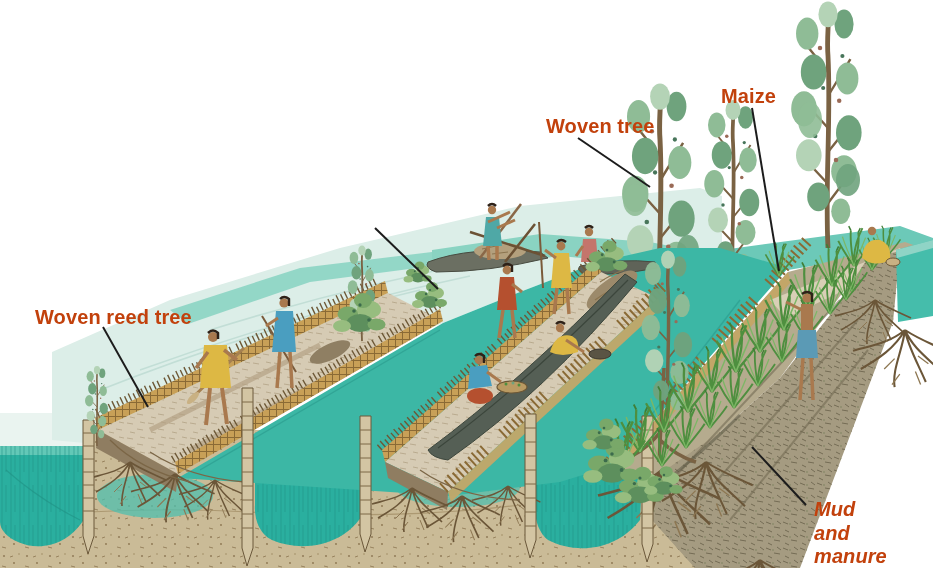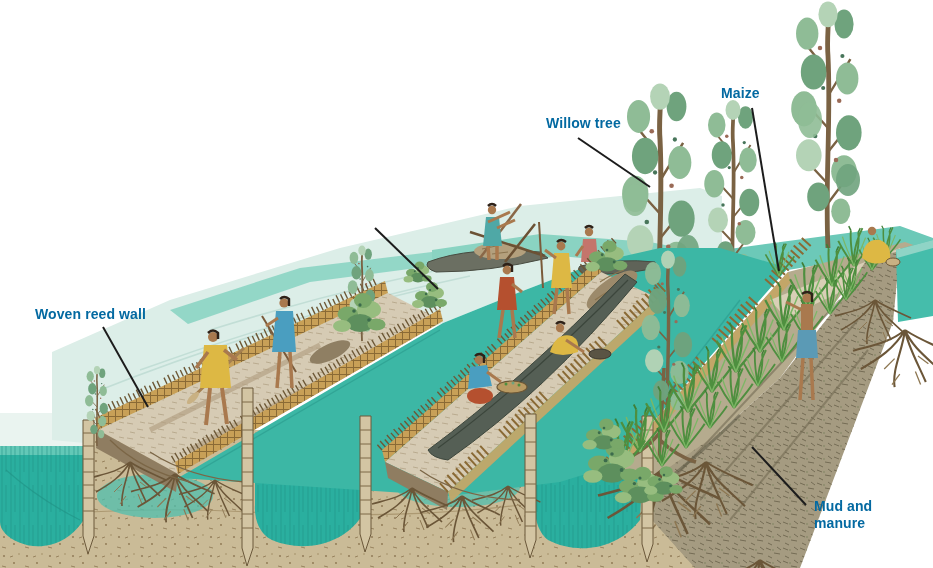--- a/index.html
+++ b/index.html
@@ -2,24 +2,24 @@
 <html><head>
 <meta charset="utf-8">
 <style>
   html,body{margin:0;padding:0;background:#ffffff;}
   .stage{
     position:relative;width:933px;height:568px;overflow:hidden;background:#ffffff;
     font-family:"Liberation Sans", sans-serif;
   }
   .art{position:absolute;left:0;top:0;}
   .lbl{
-    position:absolute;color:#0369a1;font-size:14px;font-weight:600;
+    position:absolute;color:#c2410c;font-size:20px;font-weight:600;
     line-height:1.18;letter-spacing:.1px;white-space:nowrap;
   }
-  .lbl.wrap{white-space:normal;}
+  .lbl.wrap{white-space:normal;font-style:italic;}
 </style>
 </head>
 <body>
 
 <div class="stage">
 
 <svg class="art" width="933" height="568" viewBox="0 0 933 568">
   <defs>
     <pattern id="weave" width="7" height="7" patternUnits="userSpaceOnUse">
       <rect width="7" height="7" fill="#c8a057"></rect>
@@ -376,18 +376,18 @@
 
   <g stroke-width="2" fill="none">
     <path d="M103,327 L148,407" stroke="#1c1c1c"></path>
     <path d="M375,228 L438,289" stroke="#1c1c1c"></path>
     <path d="M578,138 L650,187" stroke="#1c1c1c"></path>
     <path d="M752,108 L779,271" stroke="#1c1c1c"></path>
     <path d="M806,505 L752,447" stroke="#1c1c1c"></path>
   </g>
 </svg>
 
-<div class="lbl" style="left:35px;top:306px">Woven reed wall</div>
-<div class="lbl" style="left:546px;top:115px">Willow tree</div>
+<div class="lbl" style="left:35px;top:306px">Woven reed tree</div>
+<div class="lbl" style="left:546px;top:115px">Woven tree</div>
 <div class="lbl" style="left:721px;top:85px">Maize</div>
 <div class="lbl wrap" style="left:814px;top:498px;width:72px">Mud and manure</div>
 
 </div>
 
 </body></html>

